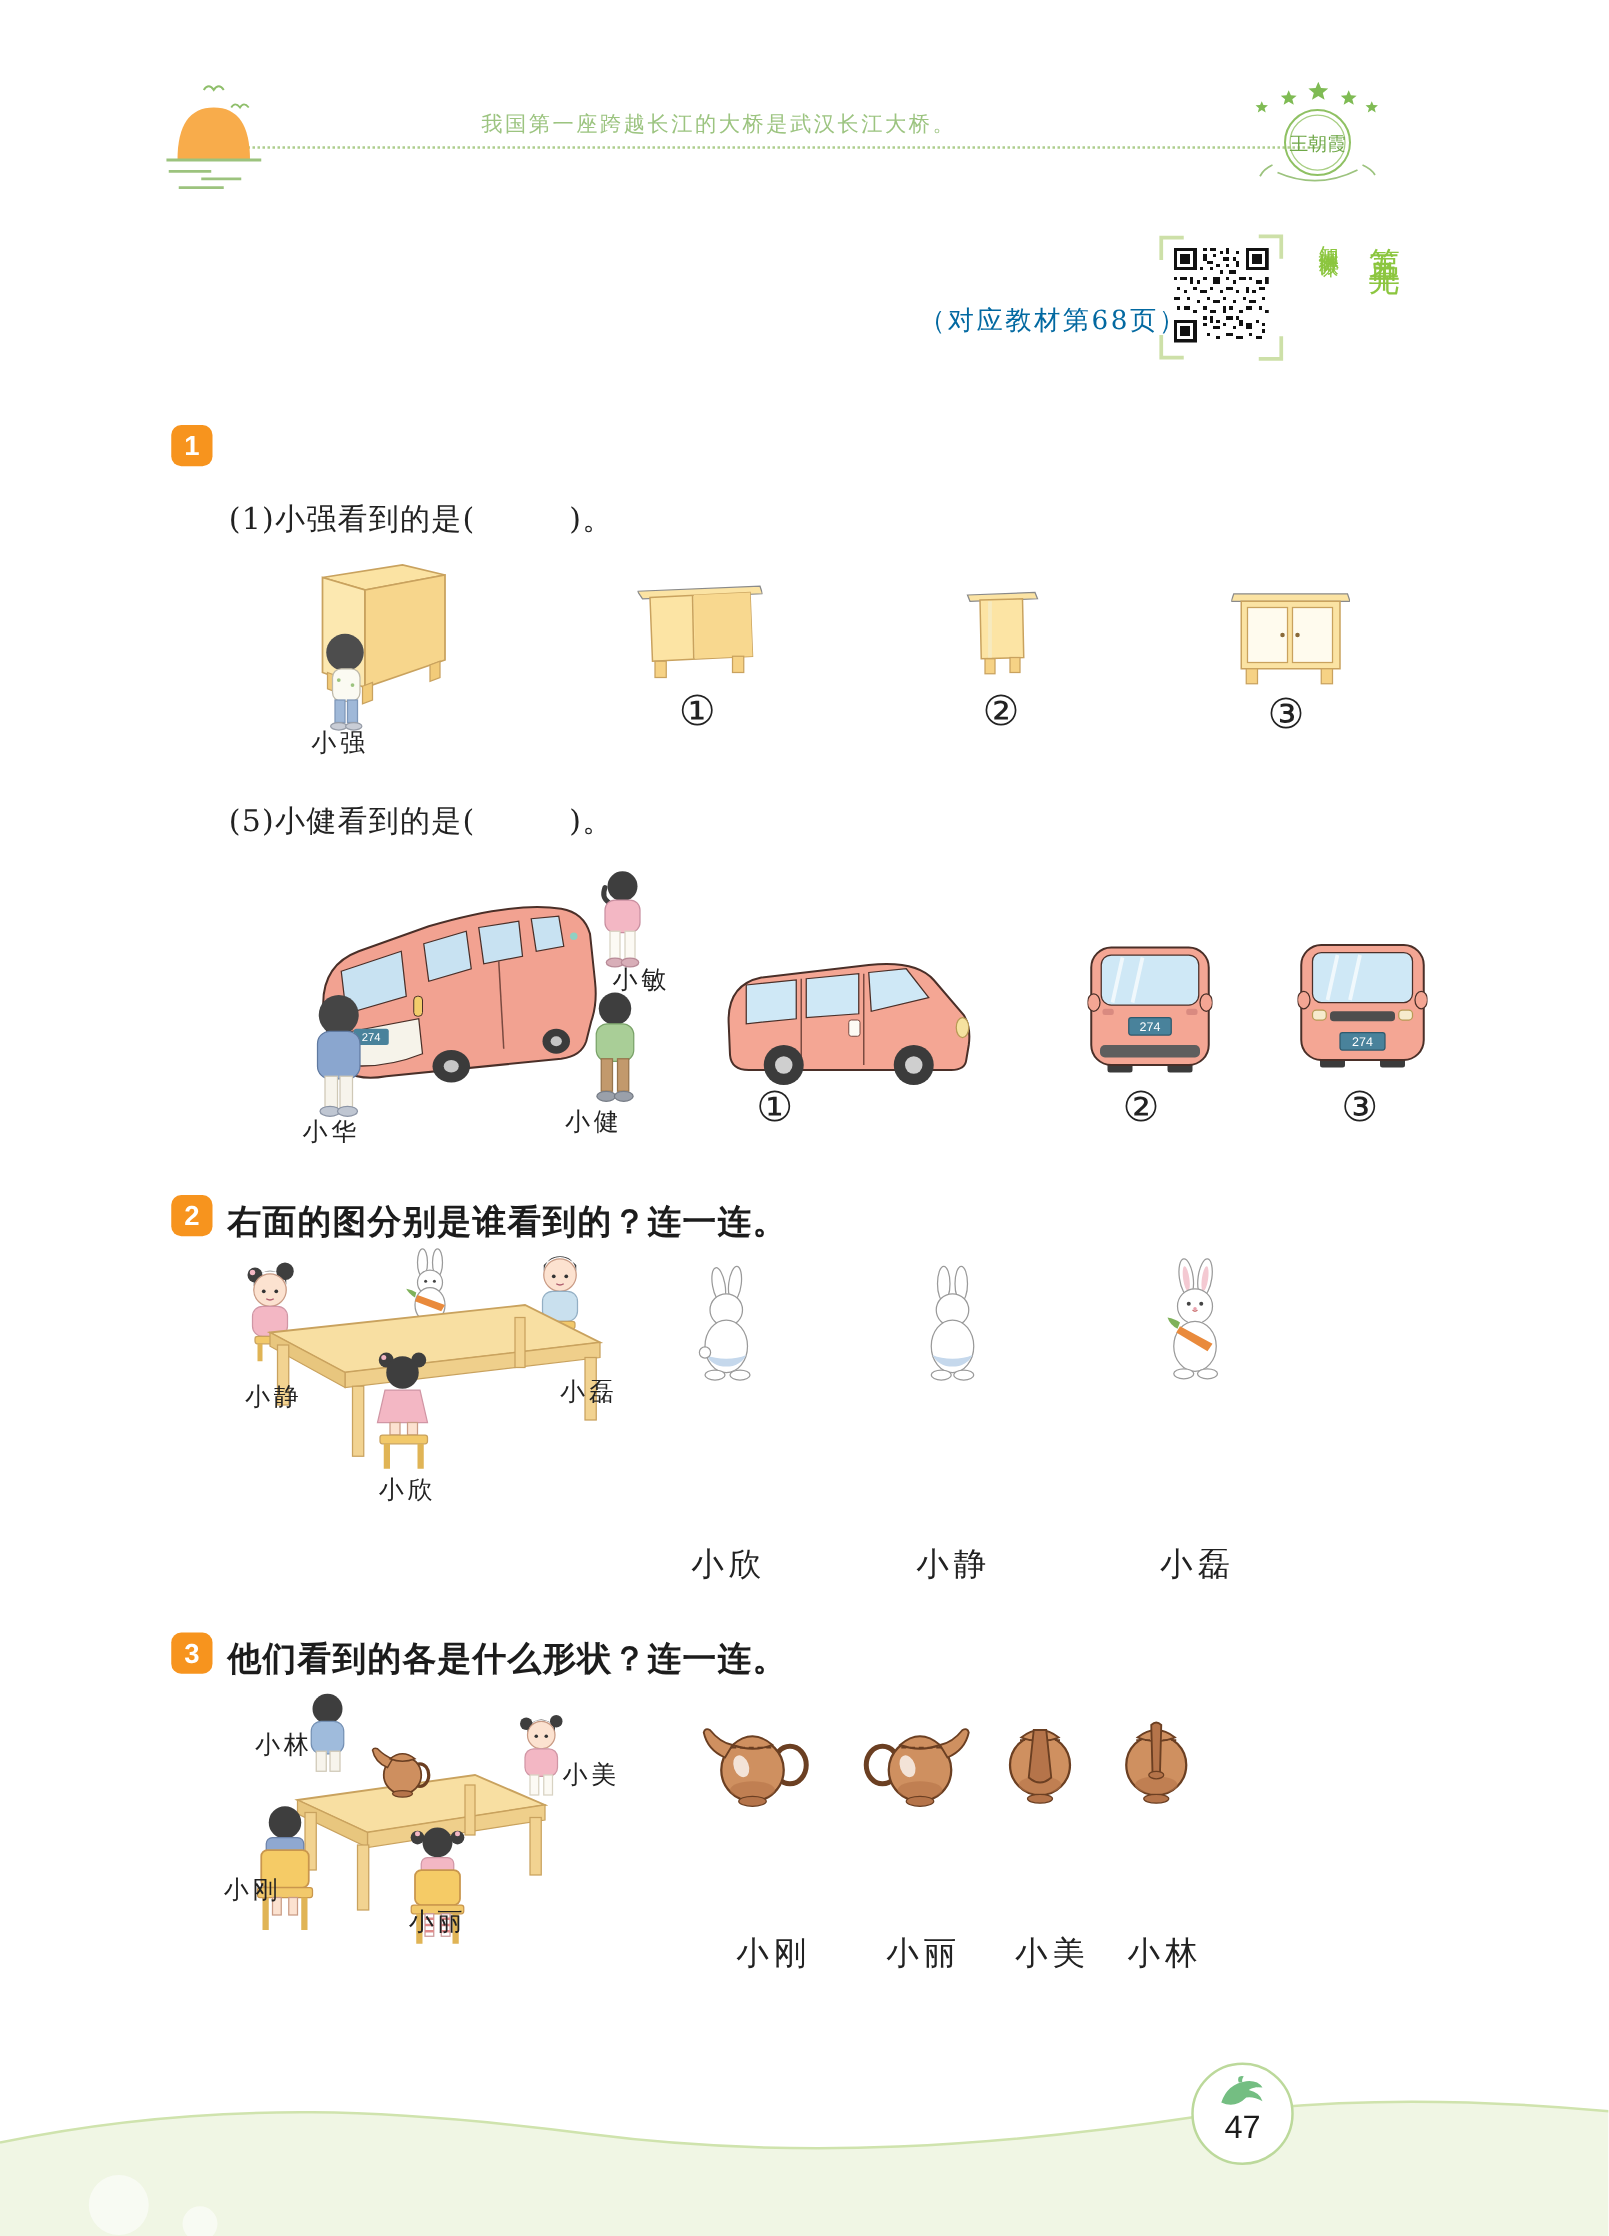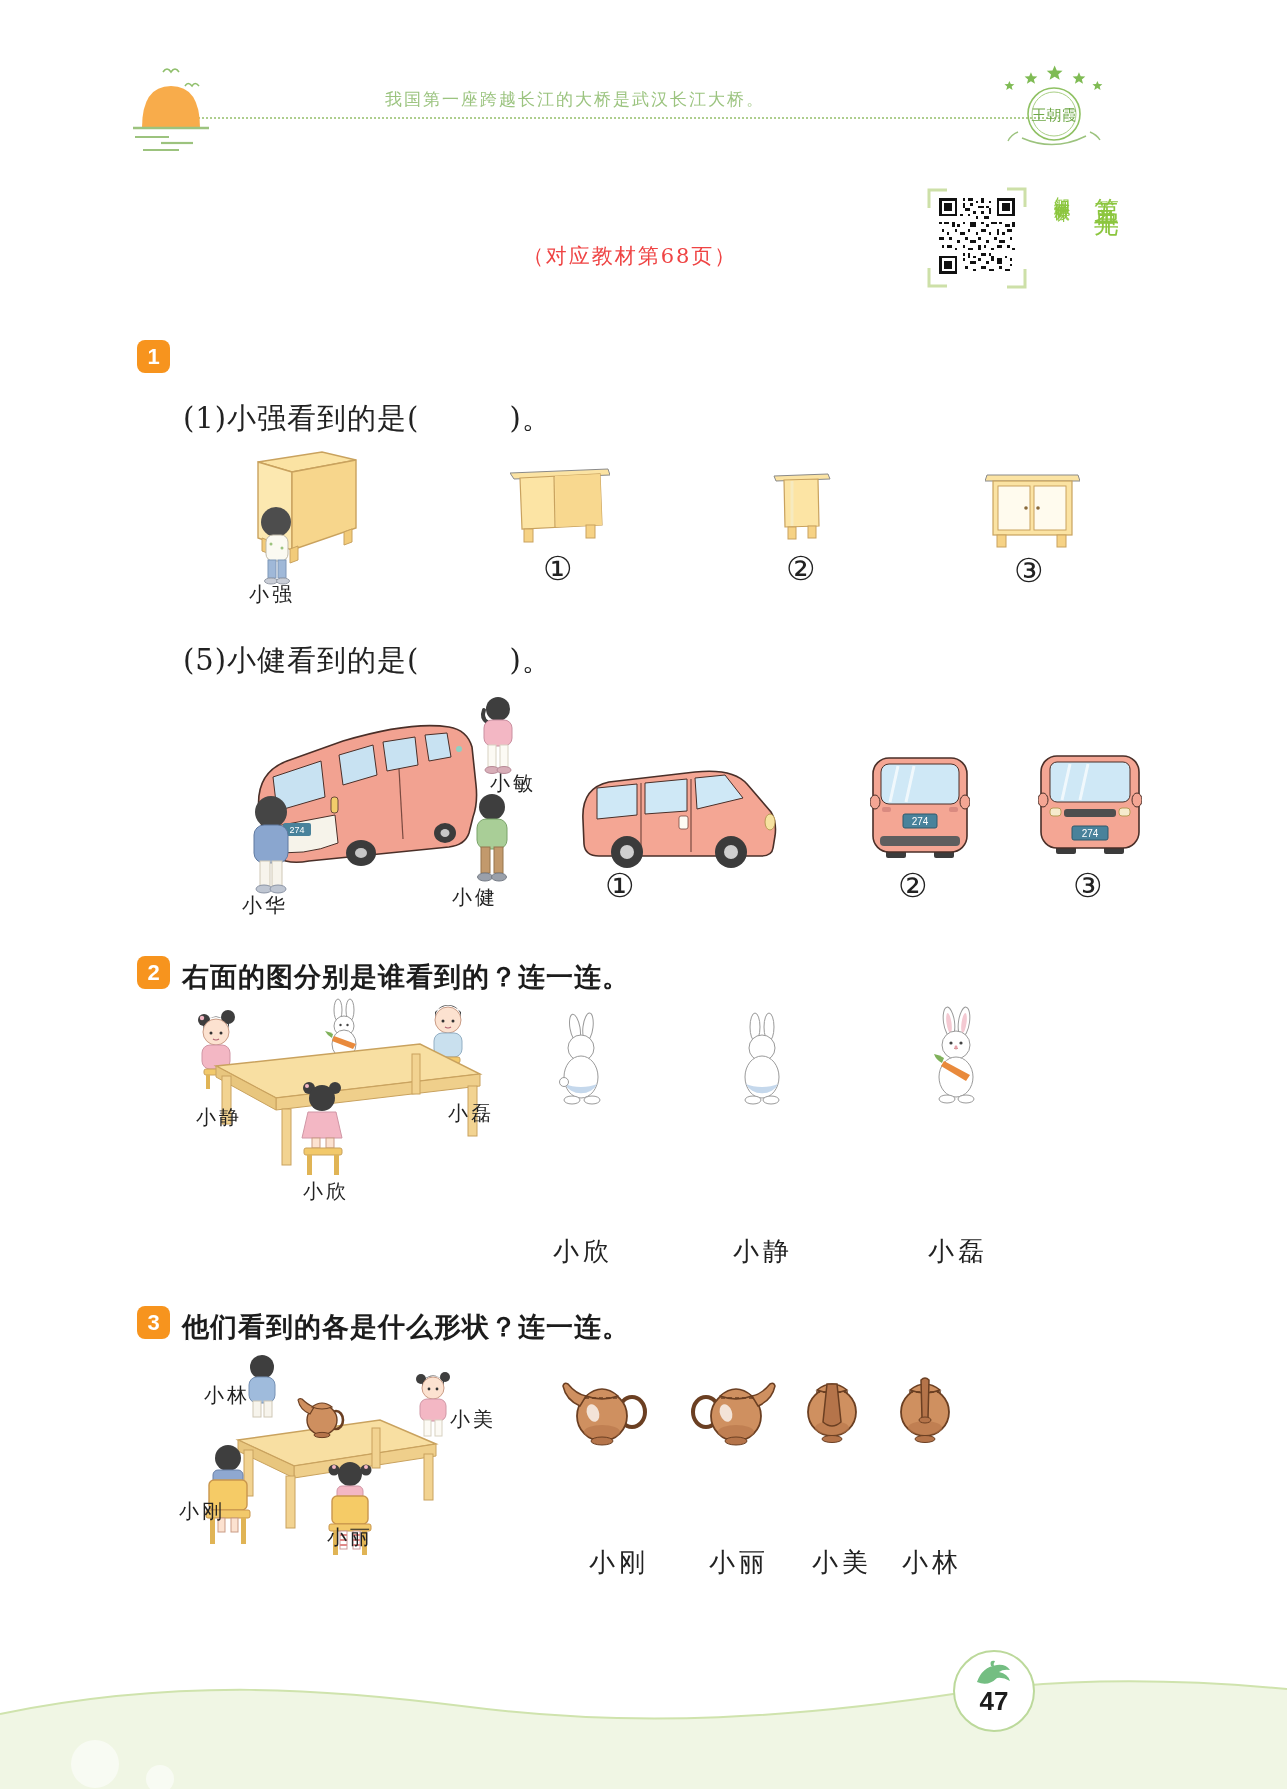--- a/index.html
+++ b/index.html
@@ -5,32 +5,32 @@
 *{margin:0;padding:0;box-sizing:border-box}
 html,body{background:#ffffff}
 .page{position:relative;width:1287px;height:1789px;background:#fff;overflow:hidden;
   font-family:"Liberation Sans",sans-serif;color:#222}
 .abs{position:absolute}
 .kai{font-family:"DejaVu Serif","Liberation Serif",serif;color:#222}
 .motto{font-size:17px;color:#9CC480;letter-spacing:2px;text-align:center}
 .dotline{border-top:2px dotted #AECE8E;height:0}
 .title-row{width:640px;text-align:center;font-weight:700;color:#141414;font-size:44px;letter-spacing:2px}
 .title-row .num{margin-right:30px}
-.subtitle{width:640px;text-align:center;font-size:21px;color:#ef4444;letter-spacing:2px}
+.subtitle{width:640px;text-align:right;font-size:21px;color:#0369a1;letter-spacing:2px}
 .vtext{writing-mode:vertical-rl;color:#8CC63F;line-height:1}
 .badge{width:33px;height:33px;background:#F7941E;border-radius:8px;color:#fff;font-weight:700;
   font-size:22px;display:flex;align-items:center;justify-content:center}
 .prompt{font-size:27px;font-weight:700;color:#1c1c1c;letter-spacing:1px}
-.subq{font-size:29px;letter-spacing:1px}
+.subq{font-size:24px;letter-spacing:1px}
 .name{font-size:20px;letter-spacing:3px}
 .ans{font-size:26px;letter-spacing:4px}
 .circ-num{font-size:33px;color:#222;font-family:"DejaVu Sans",sans-serif}
 .pagecircle{width:82px;height:82px;border:2px solid #BCD99B;border-radius:50%;background:#fff;
   display:flex;flex-direction:column;align-items:center;justify-content:flex-start;padding-top:6px}
-.pagenum{font-size:26px;font-weight:700;color:#1c1c1c;margin-top:-2px}
+.pagenum{font-size:26px;font-weight:400;color:#1c1c1c;margin-top:-2px}
 figure{line-height:0}
 </style>
 </head>
 <body>
 
 <div class="page">
 
   <div class="abs dotline" style="left:150px;top:117px;width:910px"></div>
 
   <figure class="abs" style="left:133px;top:66px">

